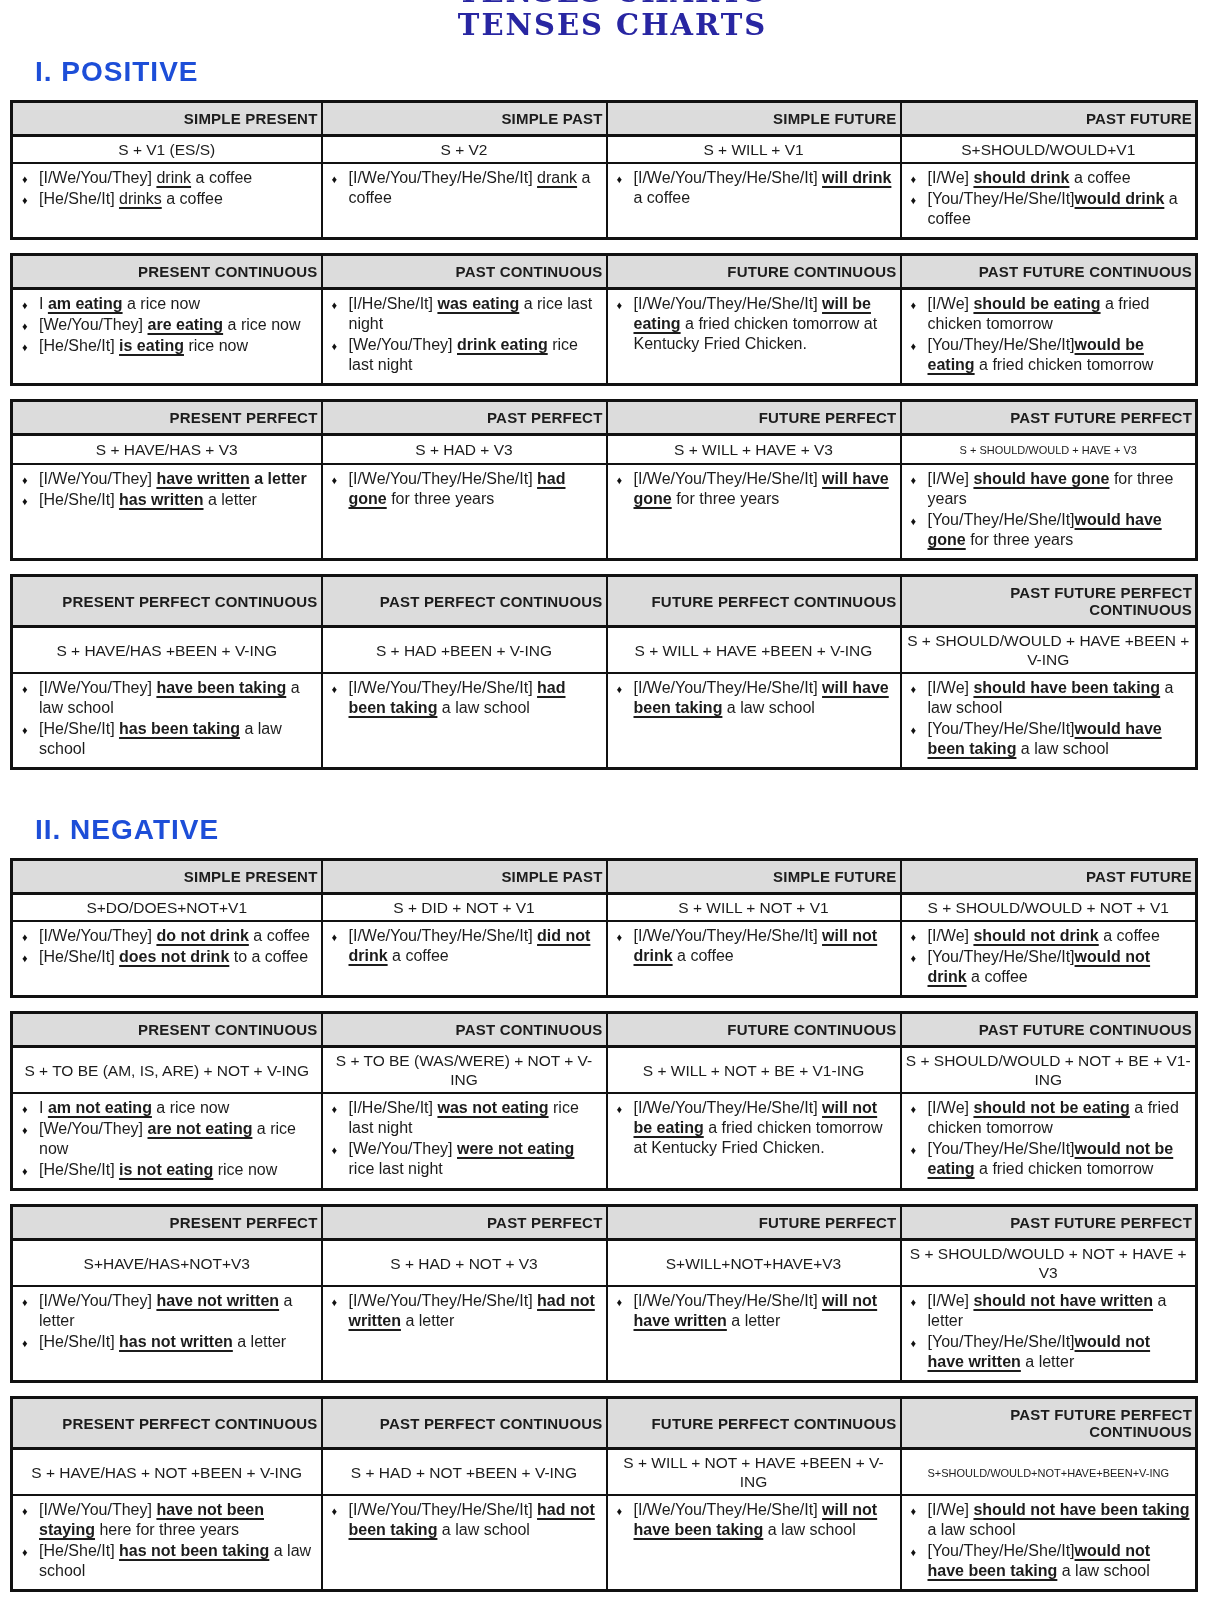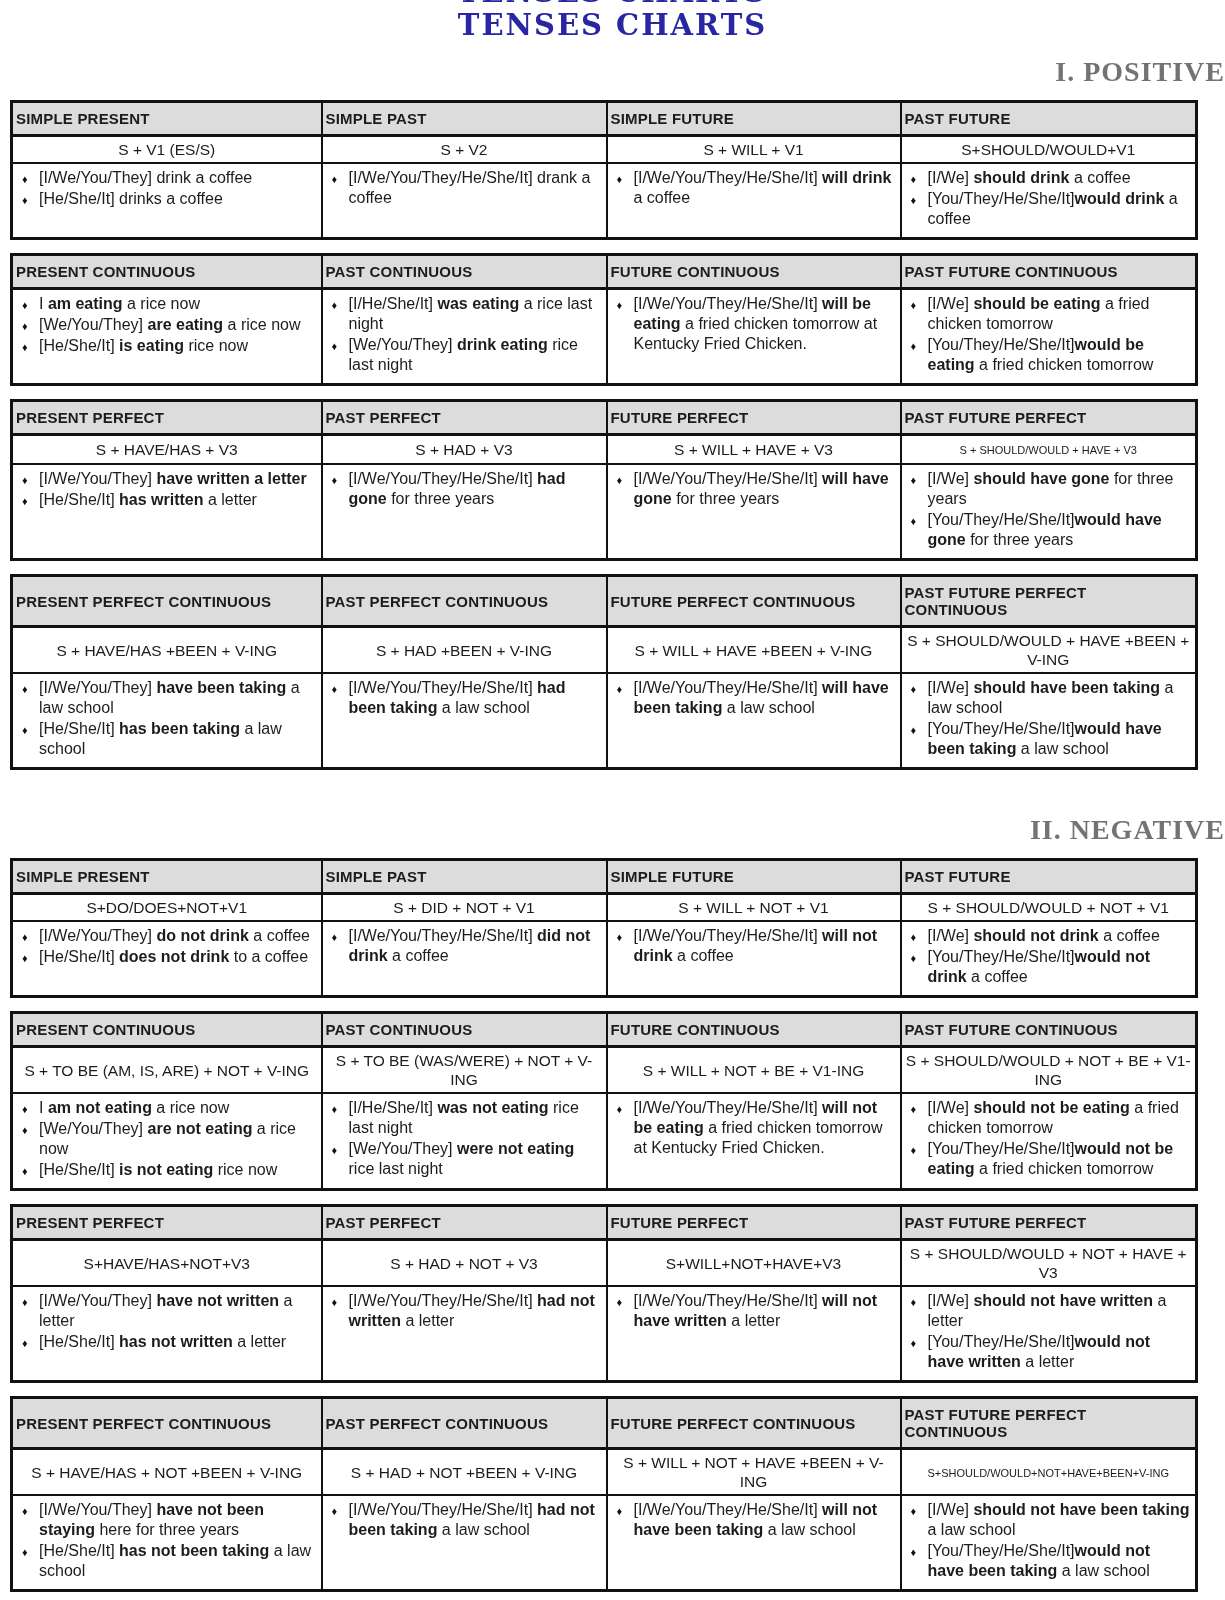--- a/index.html
+++ b/index.html
@@ -10,47 +10,47 @@
   .title-clip{height:6px;overflow:hidden;text-align:center;}
   .title-ghost{
     font-family:"DejaVu Serif",serif;font-weight:bold;font-size:29px;
     letter-spacing:2px;color:#2826a2;margin-top:-25px;
   }
   .page-title{
     text-align:center;font-family:"DejaVu Serif",serif;font-weight:bold;
     font-size:29px;letter-spacing:2px;color:#2826a2;margin:2px 0 10px 0;
   }
   .section-heading{
-    font-family:Liberation Serif, serif;font-weight:bold;font-size:28px;
-    letter-spacing:1px;color:#737373;margin:14px 0 12px 35px;text-align:right;
+    font-family:Liberation Sans, sans-serif;font-weight:bold;font-size:28px;
+    letter-spacing:1px;color:#1d4ed8;margin:14px 0 12px 35px;
   }
   .section-heading.second{margin-top:44px;}
   table.tense-table{
     width:1185px;margin:0 0 13px 10px;border-collapse:collapse;
     table-layout:fixed;border:3px solid #111;
   }
   table.tense-table th{
     background:#dcdcdc;border:2px solid #111;border-bottom:3px solid #111;
-    font-size:15px;font-weight:bold;text-align:left;padding:7px 3px;
+    font-size:15px;font-weight:bold;text-align:right;padding:7px 3px;
     letter-spacing:0.2px;
   }
   table.tense-table td{border:2px solid #111;}
   tr.formula-row td{
     text-align:center;font-size:15.5px;padding:3px 3px;line-height:19px;margin-top:12px;
   }
   tr.formula-row td .formula.small{font-size:11px;}
   tr.example-row td{
     vertical-align:top;font-size:16px;line-height:20px;padding:4px 5px 7px 3px;
   }
   .example{position:relative;padding-left:23px;margin-bottom:1px;}
   .bullet{
     position:absolute;left:6px;top:1px;font-size:11px;color:#111;
   }
   .b{font-weight:bold;}
-  .u{text-decoration-thickness:1.5px;text-underline-offset:2.5px;}
+  .u{text-decoration:underline;text-decoration-thickness:1.5px;text-underline-offset:2.5px;}
 </style>
 </head>
 <body>
 
 <div class="title-clip">
   <div class="title-ghost">TENSES CHARTS</div>
 </div>
 <div class="page-title">TENSES CHARTS</div>
 
 <div id="sections-root">

